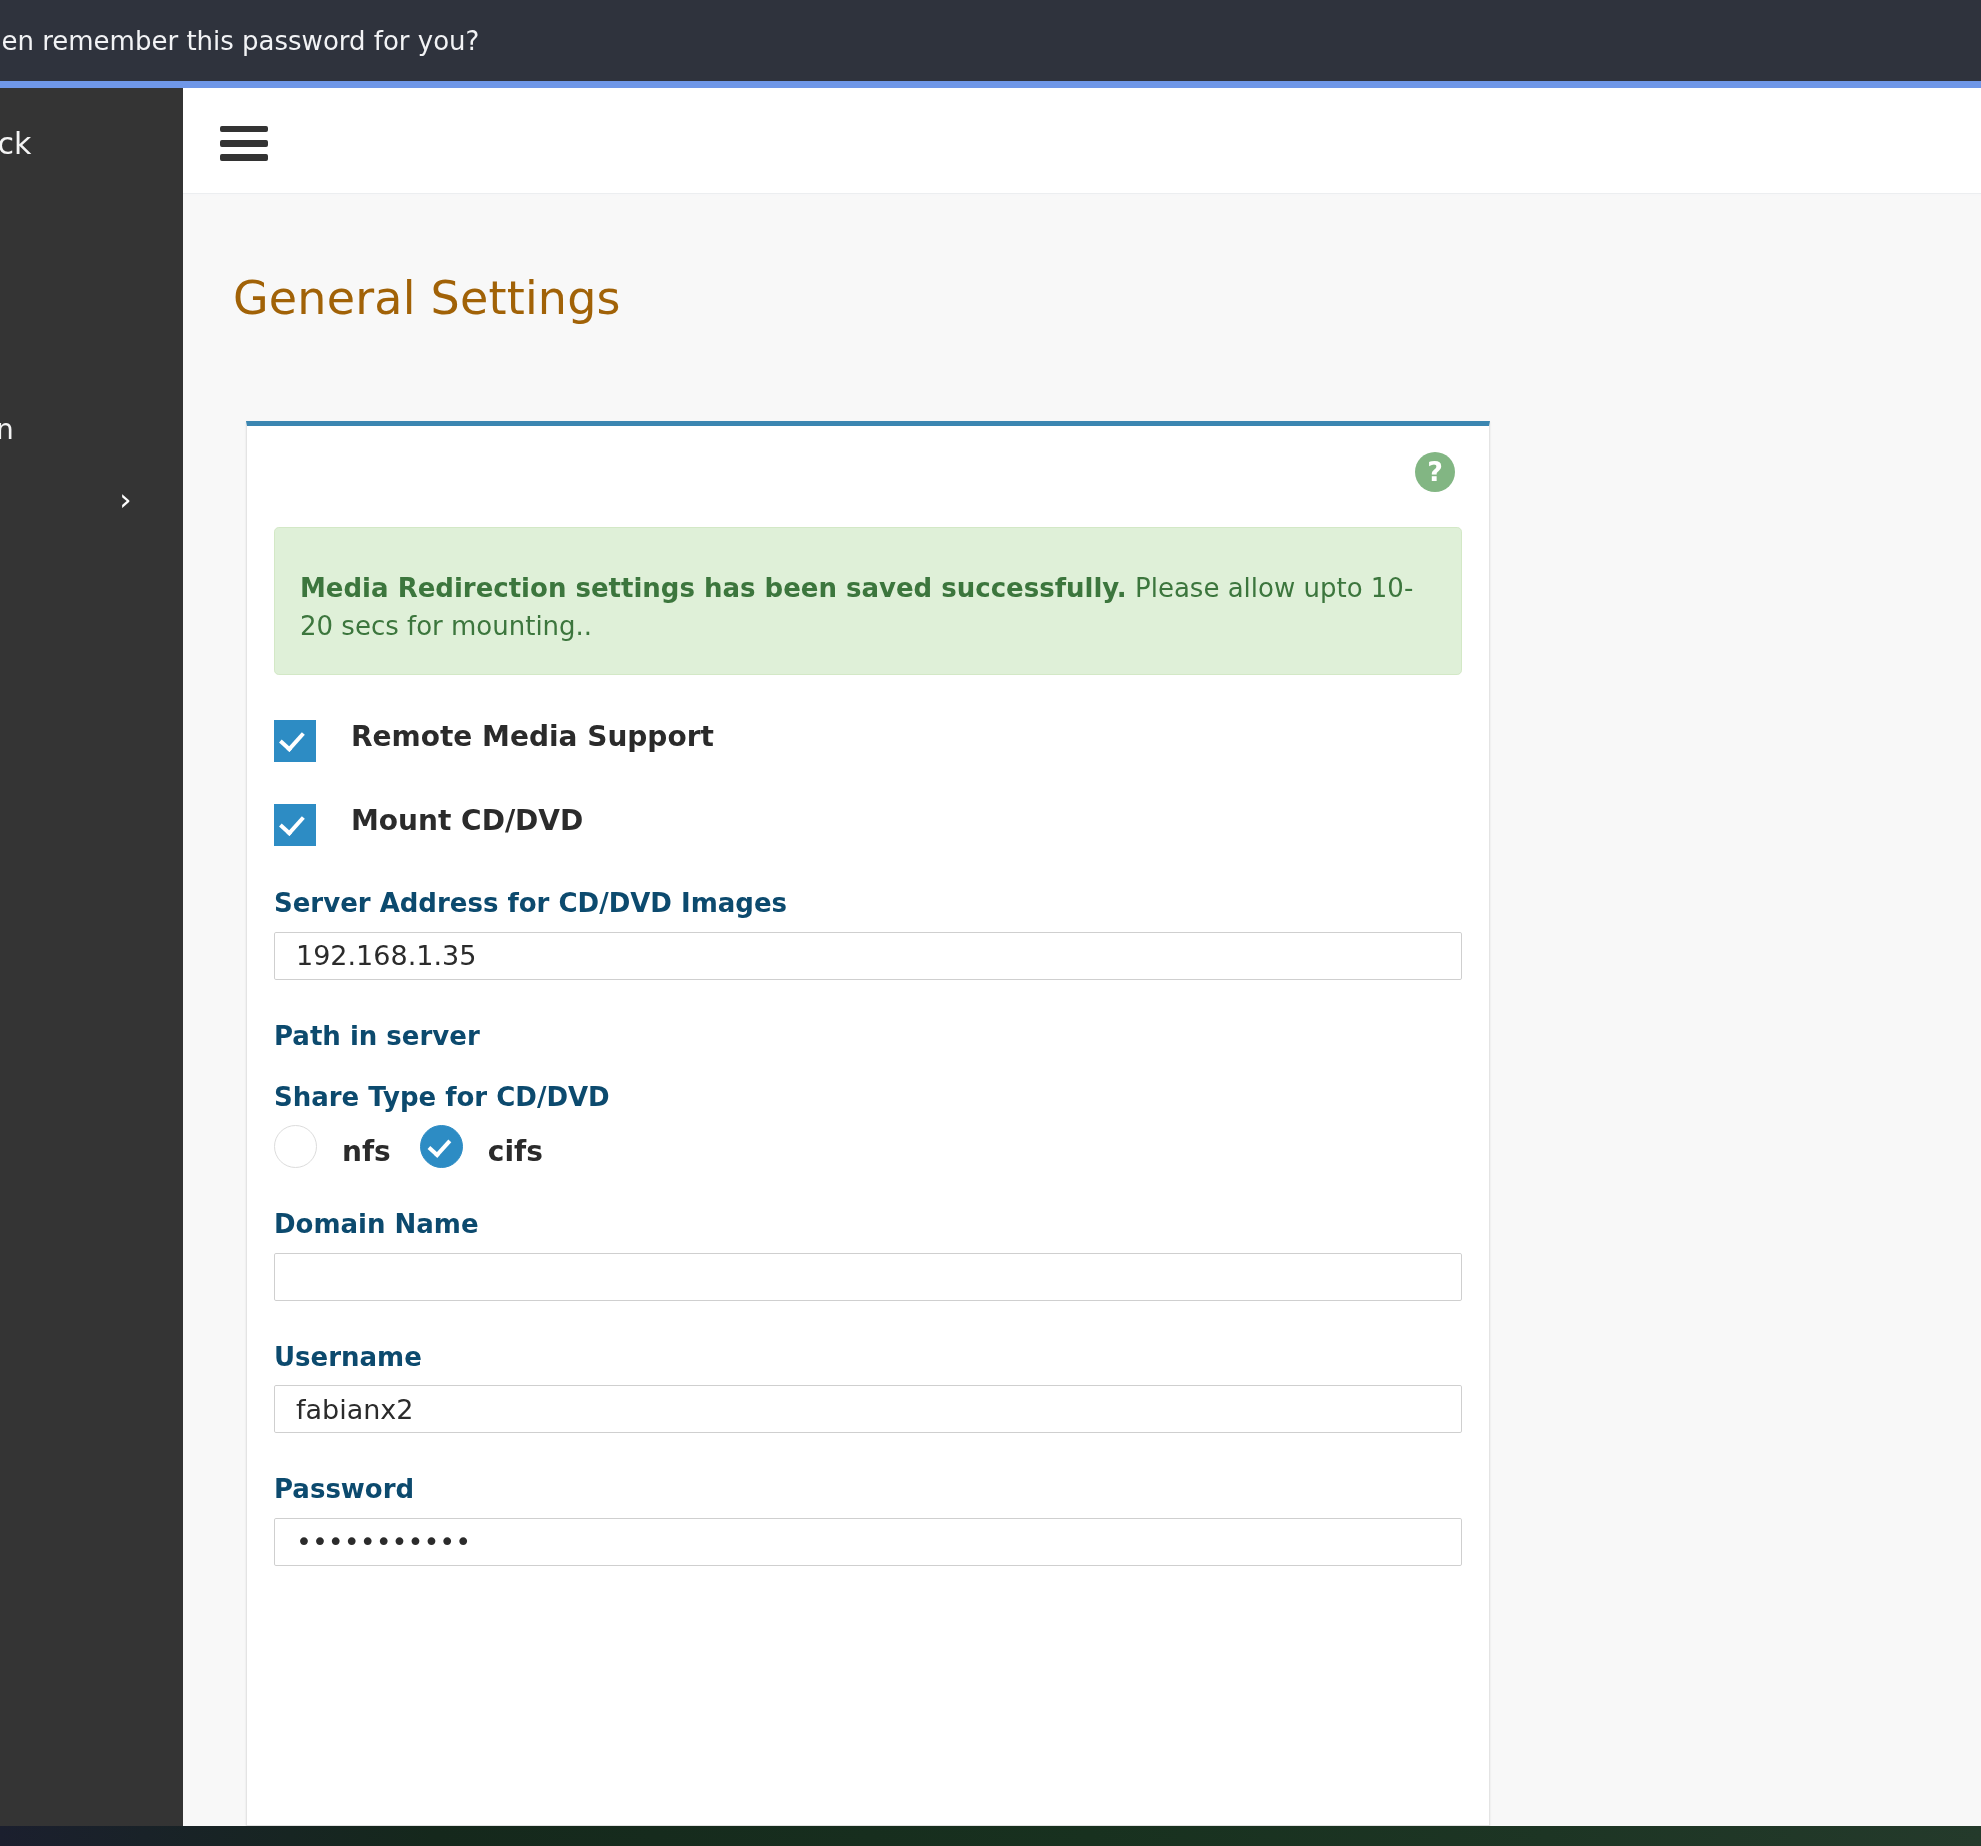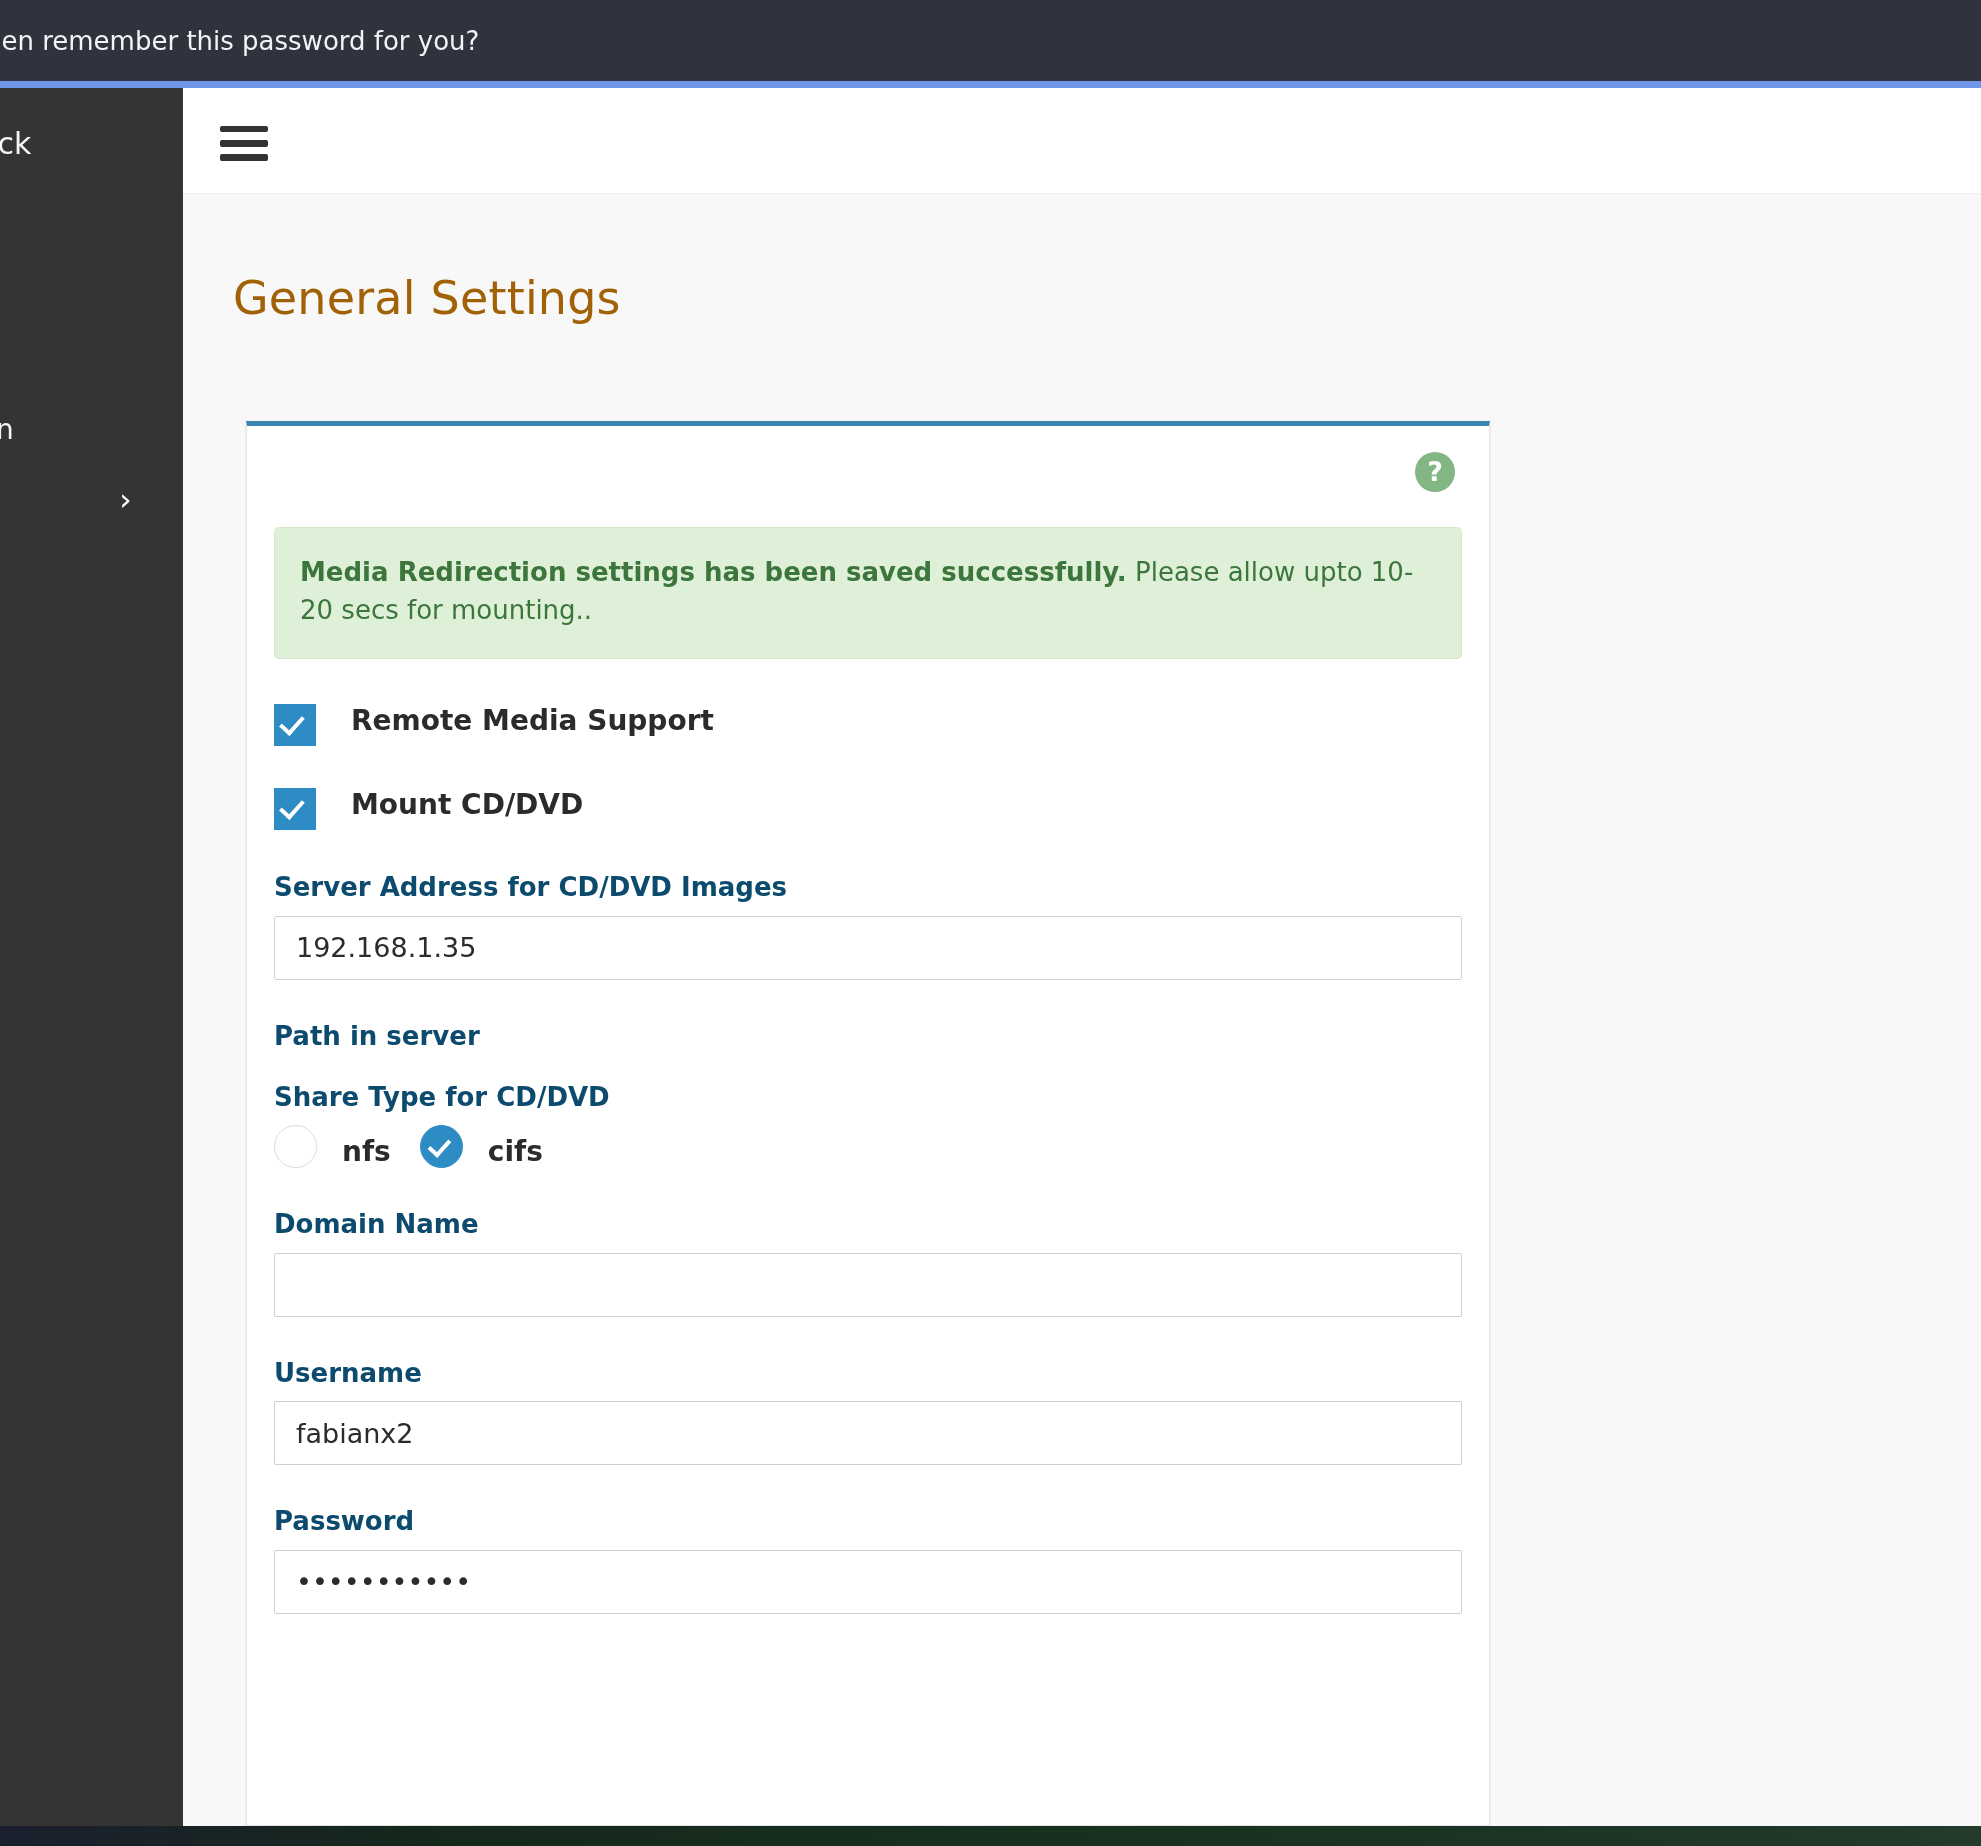--- a/index.html
+++ b/index.html
@@ -173,21 +173,21 @@
     top: 0; left: 0;
     width: 1242px;
     padding: 101px 27px 39px 27px;
   }
 
   
   #success-alert {
     background: #dff0d8;
     border: 1px solid #d3e8c6;
     border-radius: 4.8px;
-    padding: 26px 25px 29px 25px;
+    padding: 42px 25px 29px 25px;
     font-size: 26px;
     line-height: 1.45;
     color: #3c763d;
     margin-bottom: 45px;
   }
   #success-alert-strong { font-weight: bold; }
   #success-alert-rest { font-weight: normal; }
 
   
   .checkbox-row {
@@ -227,21 +227,21 @@
   .field-label {
     display: block;
     font-size: 26px;
     font-weight: bold;
     color: #0c4a6e;
     margin-bottom: 13.5px;
   }
   .field-input {
     display: block;
     width: 100%;
-    height: 64px;
+    height: 48px;
     padding: 0 21px;
     font-size: 27px;
     font-family: "DejaVu Sans", "Liberation Sans", sans-serif;
     color: #2b2b2b;
     background: #ffffff;
     border: 1.9px solid #cfcfcf;
     border-radius: 1.9px;
     outline: none;
   }
   .field-input::placeholder { color: #9a9a9a; }

